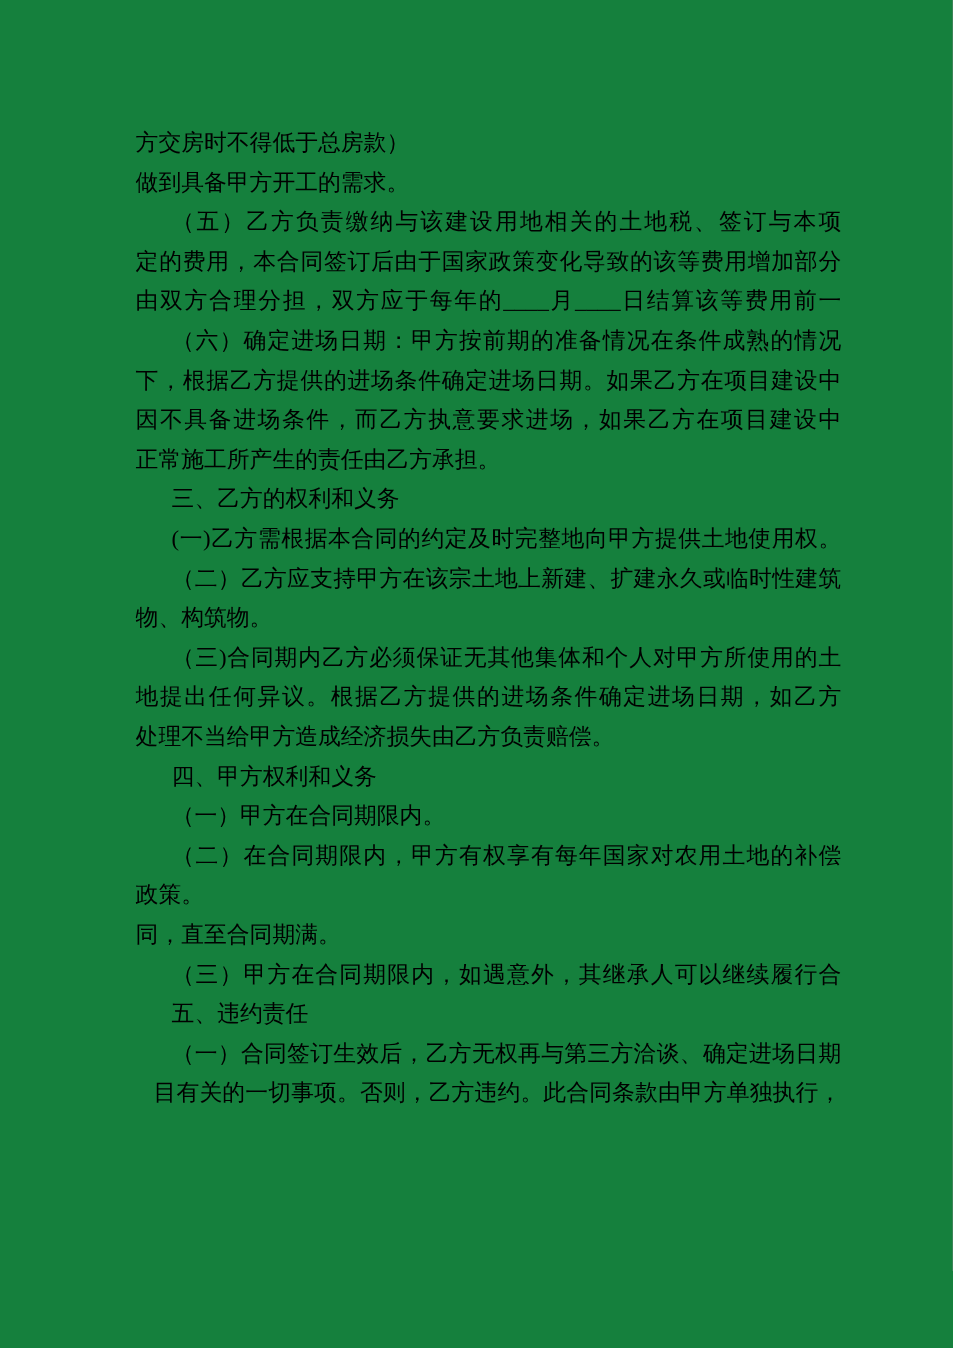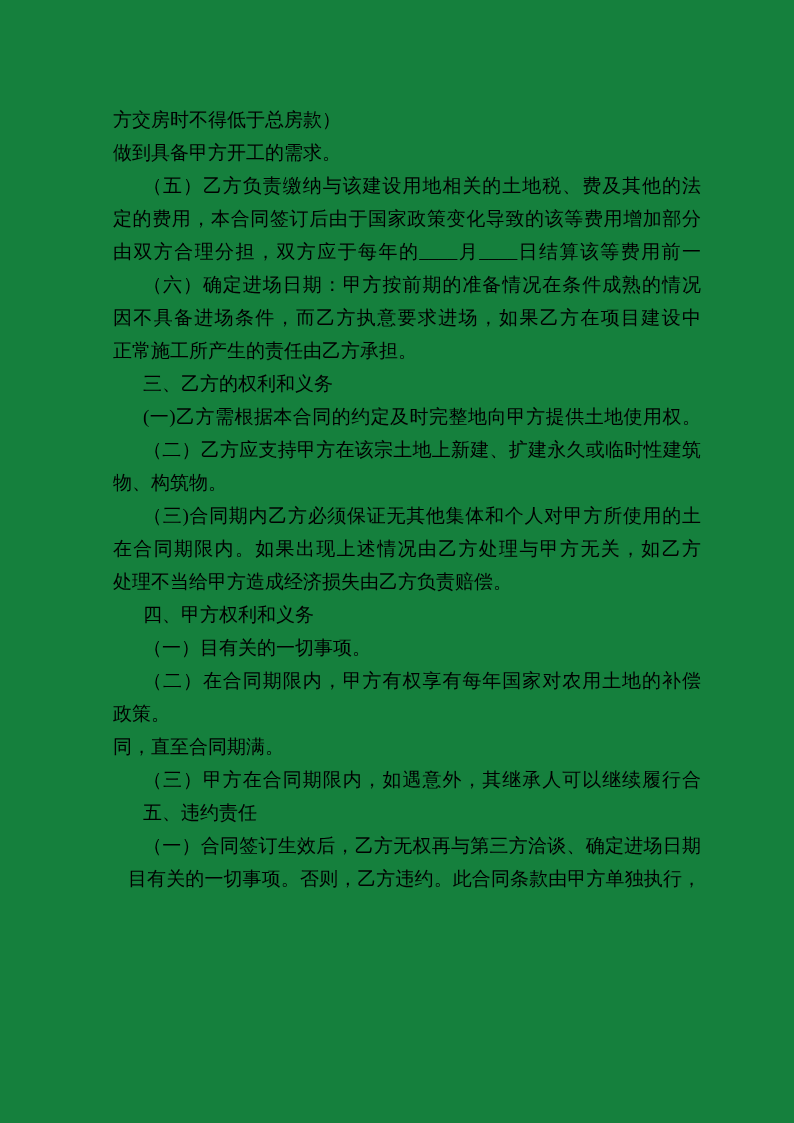--- a/index.html
+++ b/index.html
@@ -42,35 +42,36 @@
   .line.indent-hang { text-indent: 15px; }
   .line.indent-none { text-indent: 0; }
 </style>
 </head>
 <body>
 
 <div class="page">
   <div class="text-block" id="text-block">
       <div class="line nofill indent-none">方交房时不得低于总房款）</div>
       <div class="line nofill indent-none">做到具备甲方开工的需求。</div>
-      <div class="line fill indent-para">（五）乙方负责缴纳与该建设用地相关的土地税、费及其他的法</div>
+      <div class="line fill indent-para">（五）乙方负责缴纳与该建设用地相关的土地税、签订与本项</div>
       <div class="line fill indent-none">定的费用，本合同签订后由于国家政策变化导致的该等费用增加部分</div>
       <div class="line fill indent-none">由双方合理分担，双方应于每年的____月____日结算该等费用前一</div>
       <div class="line fill indent-para">（六）确定进场日期：甲方按前期的准备情况在条件成熟的情况</div>
+      <div class="line fill indent-none">下，根据乙方提供的进场条件确定进场日期。如果乙方在项目建设中</div>
       <div class="line fill indent-none">因不具备进场条件，而乙方执意要求进场，如果乙方在项目建设中</div>
       <div class="line nofill indent-none">正常施工所产生的责任由乙方承担。</div>
       <div class="line nofill indent-para">三、乙方的权利和义务</div>
       <div class="line fill indent-para">(一)乙方需根据本合同的约定及时完整地向甲方提供土地使用权。</div>
       <div class="line fill indent-para">（二）乙方应支持甲方在该宗土地上新建、扩建永久或临时性建筑</div>
       <div class="line nofill indent-none">物、构筑物。</div>
       <div class="line fill indent-para">（三)合同期内乙方必须保证无其他集体和个人对甲方所使用的土</div>
-      <div class="line fill indent-none">在合同期限内。如果出现上述情况由乙方处理与甲方无关，如乙方</div>
+      <div class="line fill indent-none">地提出任何异议。根据乙方提供的进场条件确定进场日期，如乙方</div>
       <div class="line nofill indent-none">处理不当给甲方造成经济损失由乙方负责赔偿。</div>
       <div class="line nofill indent-para">四、甲方权利和义务</div>
-      <div class="line nofill indent-para">（一）目有关的一切事项。</div>
+      <div class="line nofill indent-para">（一）甲方在合同期限内。</div>
       <div class="line fill indent-para">（二）在合同期限内，甲方有权享有每年国家对农用土地的补偿</div>
       <div class="line nofill indent-none">政策。</div>
       <div class="line nofill indent-none">同，直至合同期满。</div>
       <div class="line fill indent-para">（三）甲方在合同期限内，如遇意外，其继承人可以继续履行合</div>
       <div class="line nofill indent-para">五、违约责任</div>
       <div class="line fill indent-para">（一）合同签订生效后，乙方无权再与第三方洽谈、确定进场日期</div>
       <div class="line fill indent-hang">目有关的一切事项。否则，乙方违约。此合同条款由甲方单独执行，</div>
     </div>
 </div>
 

